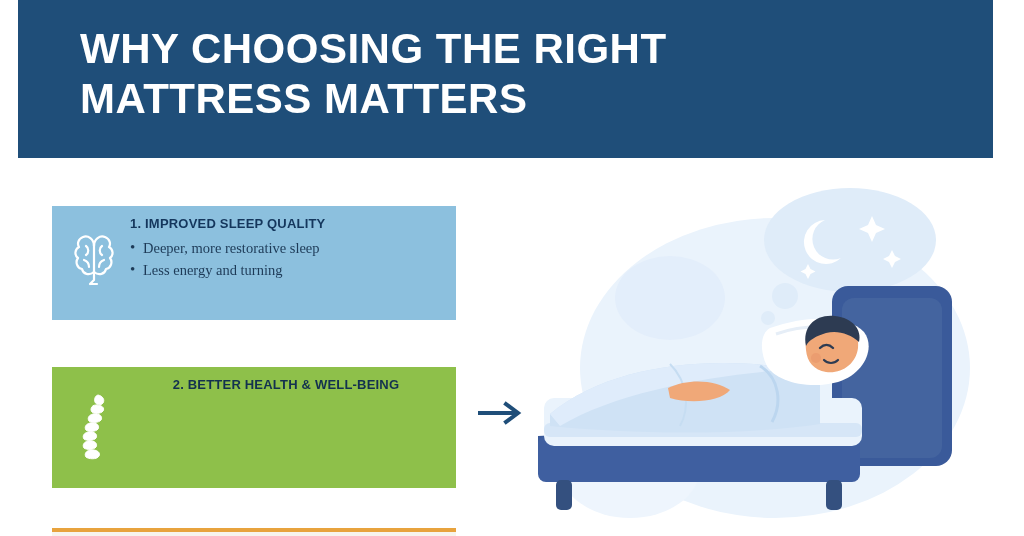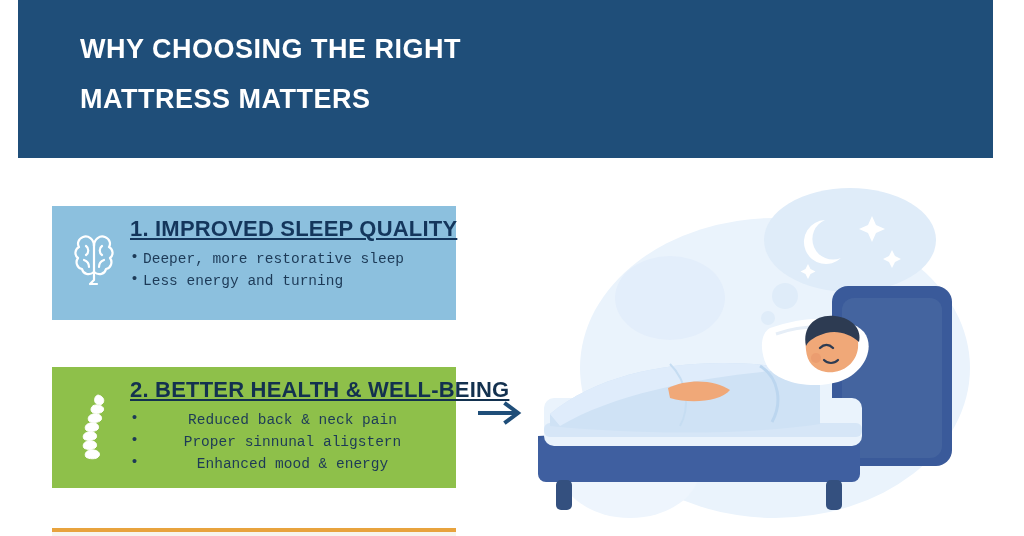--- a/index.html
+++ b/index.html
@@ -30,21 +30,21 @@
     background: #1f4e79;
   }
   .header-title {
     position: absolute;
     left: 62px;
     top: 24px;
     width: 830px;
     color: #ffffff;
     font-family: "Liberation Sans", sans-serif;
     font-weight: bold;
-    font-size: 27px;
+    font-size: 42px;
     line-height: 50px;
     letter-spacing: 0.5px;
     text-transform: uppercase;
     white-space: pre-line;
   }
   
   .card {
     position: absolute;
     left: 52px;
     width: 404px;
@@ -66,36 +66,35 @@
   }
   .card-3 {
     top: 528px;
     height: 110px;
     background: #f7f4ee;
     border-top: 4px solid #e8a33d;
   }
   .card-title {
     font-family: "Liberation Sans", sans-serif;
     font-weight: bold;
-    font-size: 22px;
+    font-size: 13px;
     color: #14365c;
     letter-spacing: 0.2px;
     margin: 0 0 6px 0;
     text-transform: uppercase;
     white-space: nowrap;
-    text-decoration: underline;
   }
   .card-2 .card-title { color: #13314f; }
   .bullets {
     list-style: none;
     margin: 0;
     padding: 0;
   }
   .bullets li {
-    font-family: Liberation Mono, monospace;
+    font-family: Liberation Serif, serif;
     font-size: 14.5px;
     color: #1d3a57;
     line-height: 22px;
     position: relative;
     padding-left: 13px;
     white-space: nowrap;
   }
   .bullets li::before {
     content: "•";
     position: absolute;
@@ -171,25 +170,20 @@
           <path d="M28 14 c6 0 9 3 7 6 c-2 3 -9 3 -11 1 c-2 -2 -1 -7 4 -7 z"></path>
           <path d="M25 23 c7 -1 10 3 8 6 c-2 3 -10 3 -12 1 c-2 -3 0 -6 4 -7 z"></path>
           <path d="M22 32 c7 -1 10 3 8 6 c-2 3 -10 3 -12 1 c-2 -3 0 -6 4 -7 z"></path>
           <path d="M20 41 c7 -1 10 3 8 6 c-2 3 -10 3 -12 1 c-2 -3 0 -6 4 -7 z"></path>
           <path d="M20 50 c7 -1 10 3 8 6 c-2 3 -10 3 -12 1 c-2 -3 0 -6 4 -7 z"></path>
           <path d="M22 59 c7 -1 11 3 9 6 c-2 4 -11 3 -13 1 c-2 -3 0 -6 4 -7 z"></path>
         </g>
       </svg>
     </span>
     <div class="card-title">2. BETTER HEALTH &amp; WELL-BEING</div>
-    <ul class="bullets">
-      <li>Reduced back &amp; neck pain</li>
-      <li>Proper sinnunal aligstern</li>
-      <li>Enhanced mood &amp; energy</li>
-    </ul>
   </div>
 
   <div class="card card-3"></div>
 
   <span class="arrow">
     <svg viewBox="0 0 48 30" width="48" height="30" xmlns="http://www.w3.org/2000/svg">
       <g stroke="#1f4e79" stroke-width="4" fill="none" stroke-linecap="square">
         <line x1="2" y1="15" x2="36" y2="15"></line>
         <polyline points="28,6 40,15 28,24" fill="none" stroke-linejoin="miter"></polyline>
       </g>

